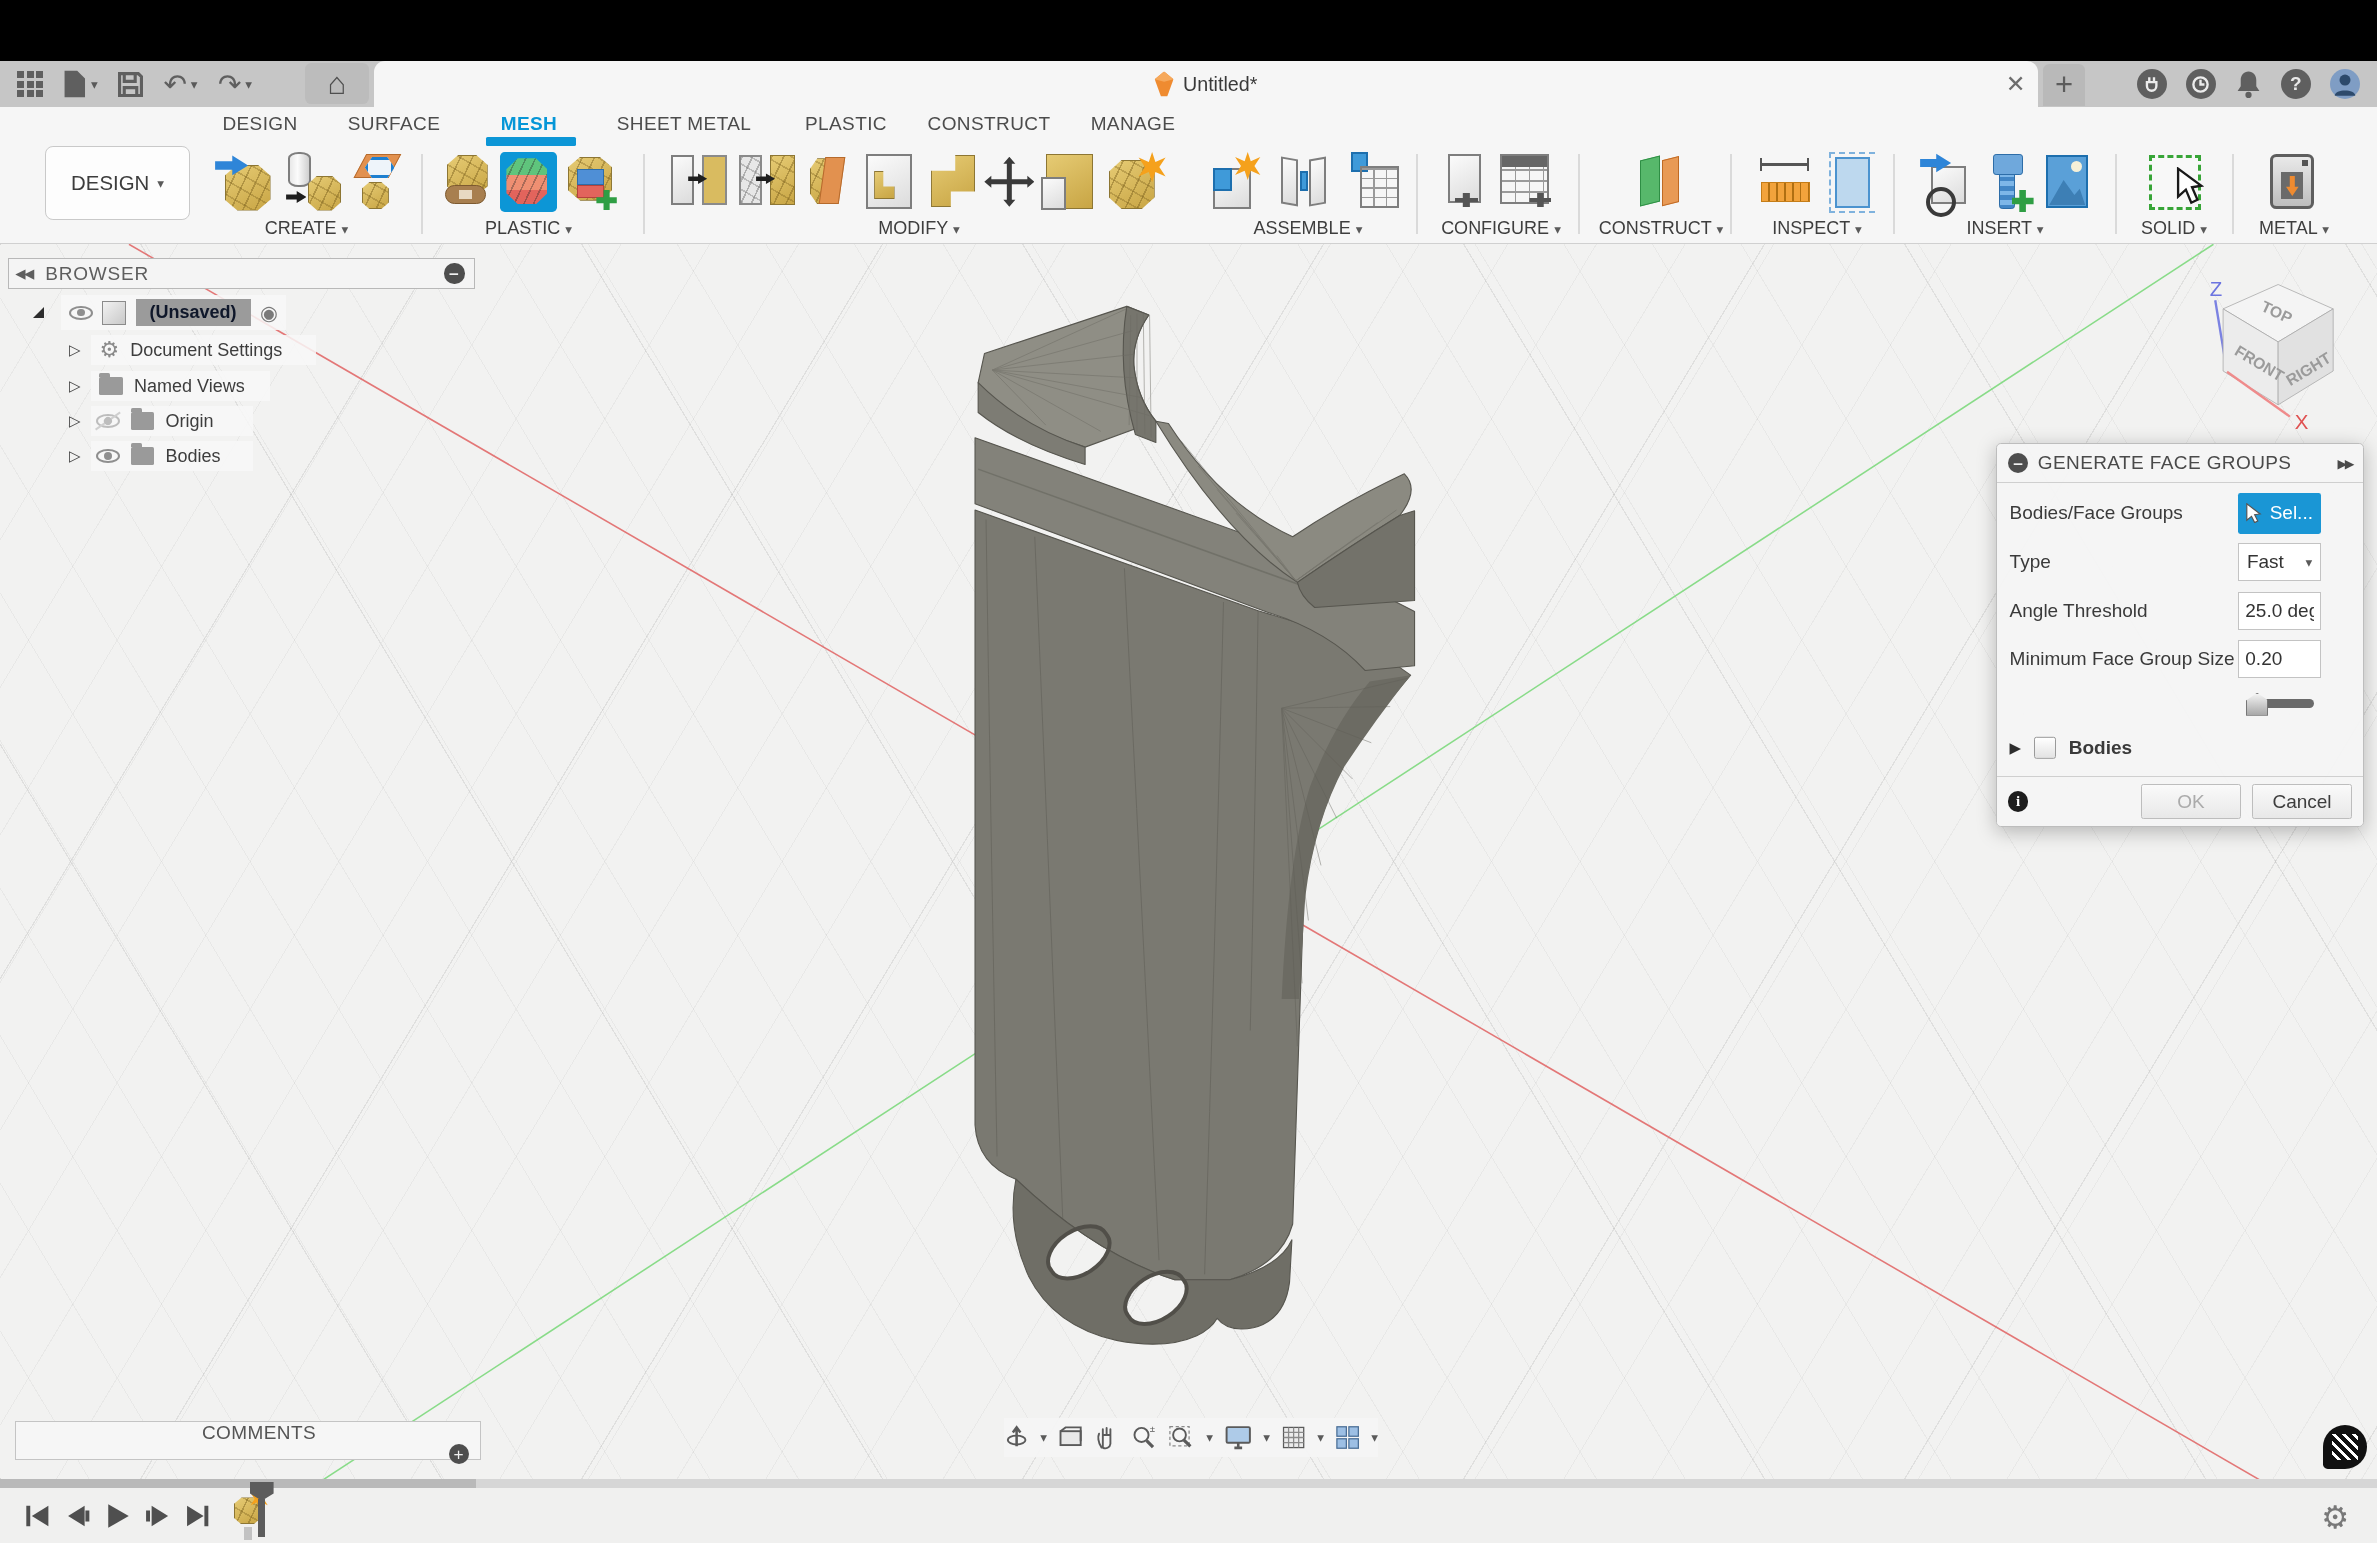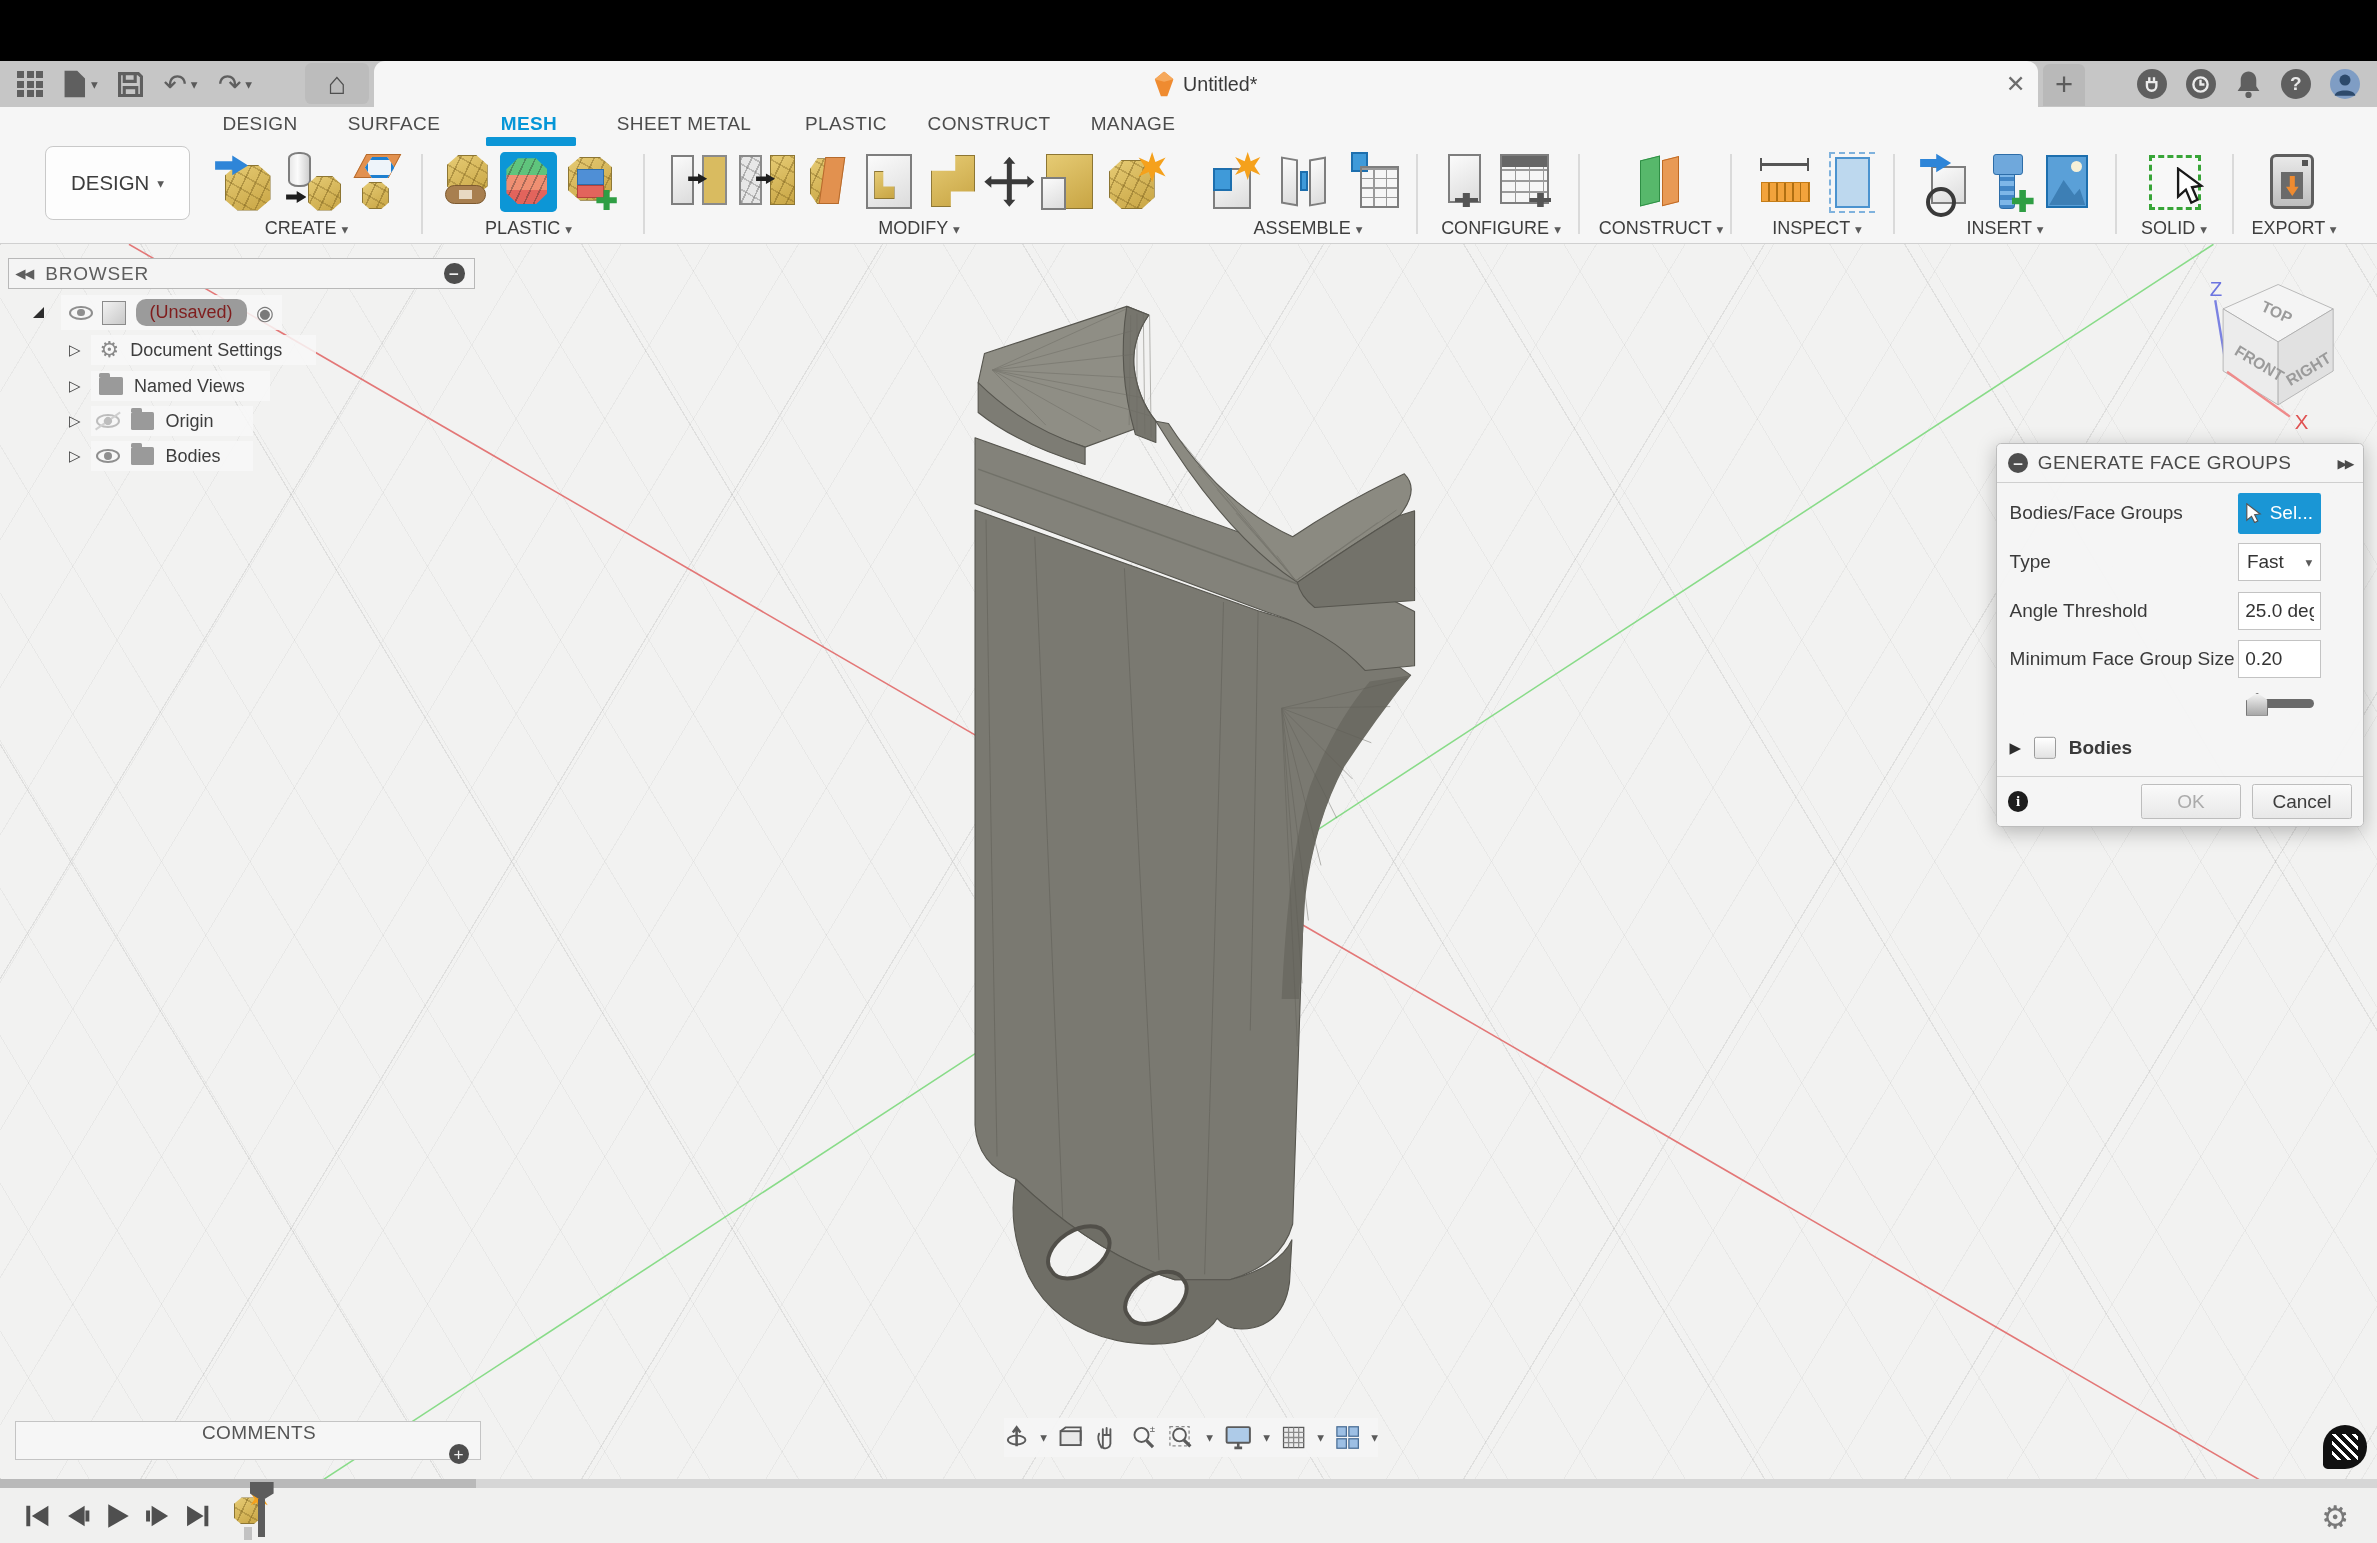--- a/index.html
+++ b/index.html
@@ -82,21 +82,21 @@
   .tri{font-size:15px;color:#3f3f3f;}
   .folder{width:23.6px;height:17.3px;background:#9a9a9a;border-radius:1.6px;position:relative;}
   .folder:before{content:"";position:absolute;left:0;top:-3.9px;width:11px;height:3.9px;background:#9a9a9a;border-radius:1.6px 1.6px 0 0;}
   .eye{width:23.6px;height:14px;position:relative;}
   .eye:before{content:"";position:absolute;inset:0;border-radius:50%;border:2.4px solid #8f8f8f;}
   .eye:after{content:"";position:absolute;left:7.9px;top:3.1px;width:7.9px;height:7.9px;border-radius:50%;background:#8f8f8f;}
   .eyeoff{opacity:.55;}
   .eyeoff:after{transform:rotate(45deg);} 
   .eyeslash{position:absolute;width:30px;height:2.4px;background:#b0b0b0;transform:rotate(-35deg);left:-3.1px;top:6.3px;}
   .cube3{width:22px;height:22px;background:linear-gradient(135deg,#f2f2f2,#c9c9c9);border:1.6px solid #8b8b8b;}
-  .unsaved{background:#9b9b9b;color:#7f1d1d;font-weight:normal;padding:3.1px 14px;border-radius:10px;}
+  .unsaved{background:#9b9b9b;color:#0f172a;font-weight:bold;padding:3.1px 14px;}
   
   .dlg{position:absolute;left:1996px;top:199px;width:366px;height:382px;background:rgba(245,245,245,.97);
        border:0.8px solid #bdbdbd;border-radius:4.7px;box-shadow:0 4.7px 19px rgba(0,0,0,.25);font-size:19px;color:#3a3a3a;}
   .dhead{position:absolute;left:0;top:0;width:100%;height:39px;border-bottom:1.6px solid #cfcfcf;display:flex;align-items:center;
          padding:0 11px;box-sizing:border-box;gap:9.4px;color:#4a4a4a;letter-spacing:0.4px;}
   .cminus{width:20.4px;height:20.4px;border-radius:50%;background:#4e4e4e;color:#f1f1f1;display:flex;align-items:center;justify-content:center;
           font-size:17.3px;font-weight:bold;line-height:0;}
   .drow{position:absolute;left:0;width:100%;height:44px;}
   .dlabel{position:absolute;left:12.6px;top:50%;transform:translateY(-50%);}
   .selbtn{position:absolute;left:241px;top:1.6px;width:83px;height:41px;background:#1a96d5;border-radius:2.4px;color:#fff;
@@ -411,21 +411,21 @@
 
   <div class="grp" style="left:2243px;width:102px">
     <div class="gi">
       <div class="i">
         <div style="position:absolute;left:6.3px;top:1.6px;width:44px;height:55px;background:linear-gradient(180deg,#e9e9e9,#bdbdbd);border:3.1px solid #5e5e5e;border-radius:6.3px;box-sizing:border-box"></div>
         <div style="position:absolute;left:17.3px;top:20.4px;width:22px;height:27px;background:#6a6a6a"></div>
         <div style="position:absolute;left:22px;top:23.6px;width:12.6px;height:20.4px;background:#ef8b30;clip-path:polygon(30% 0,70% 0,70% 55%,100% 55%,50% 100%,0 55%,30% 55%)"></div>
         <div style="position:absolute;left:38px;top:7.9px;width:6.3px;height:6.3px;background:#555"></div>
       </div>
     </div>
-    <div class="glabel"><span>EXPORT</span> <span class="caret">▾</span></div>
+    <div class="glabel"><span>METAL</span> <span class="caret">▾</span></div>
   </div>
 </div>
 
 <div class="canvas">
 
   <svg class="abs" style="left:0;top:0" width="2377" height="1235" viewBox="0 310 3023 1570">
 
     <line x1="164" y1="310" x2="3023" y2="1968" stroke="#e05959" stroke-width="2" opacity=".8"></line>
     <line x1="286" y1="1963" x2="2815" y2="310" stroke="#6fd66f" stroke-width="2" opacity=".8"></line>
 

